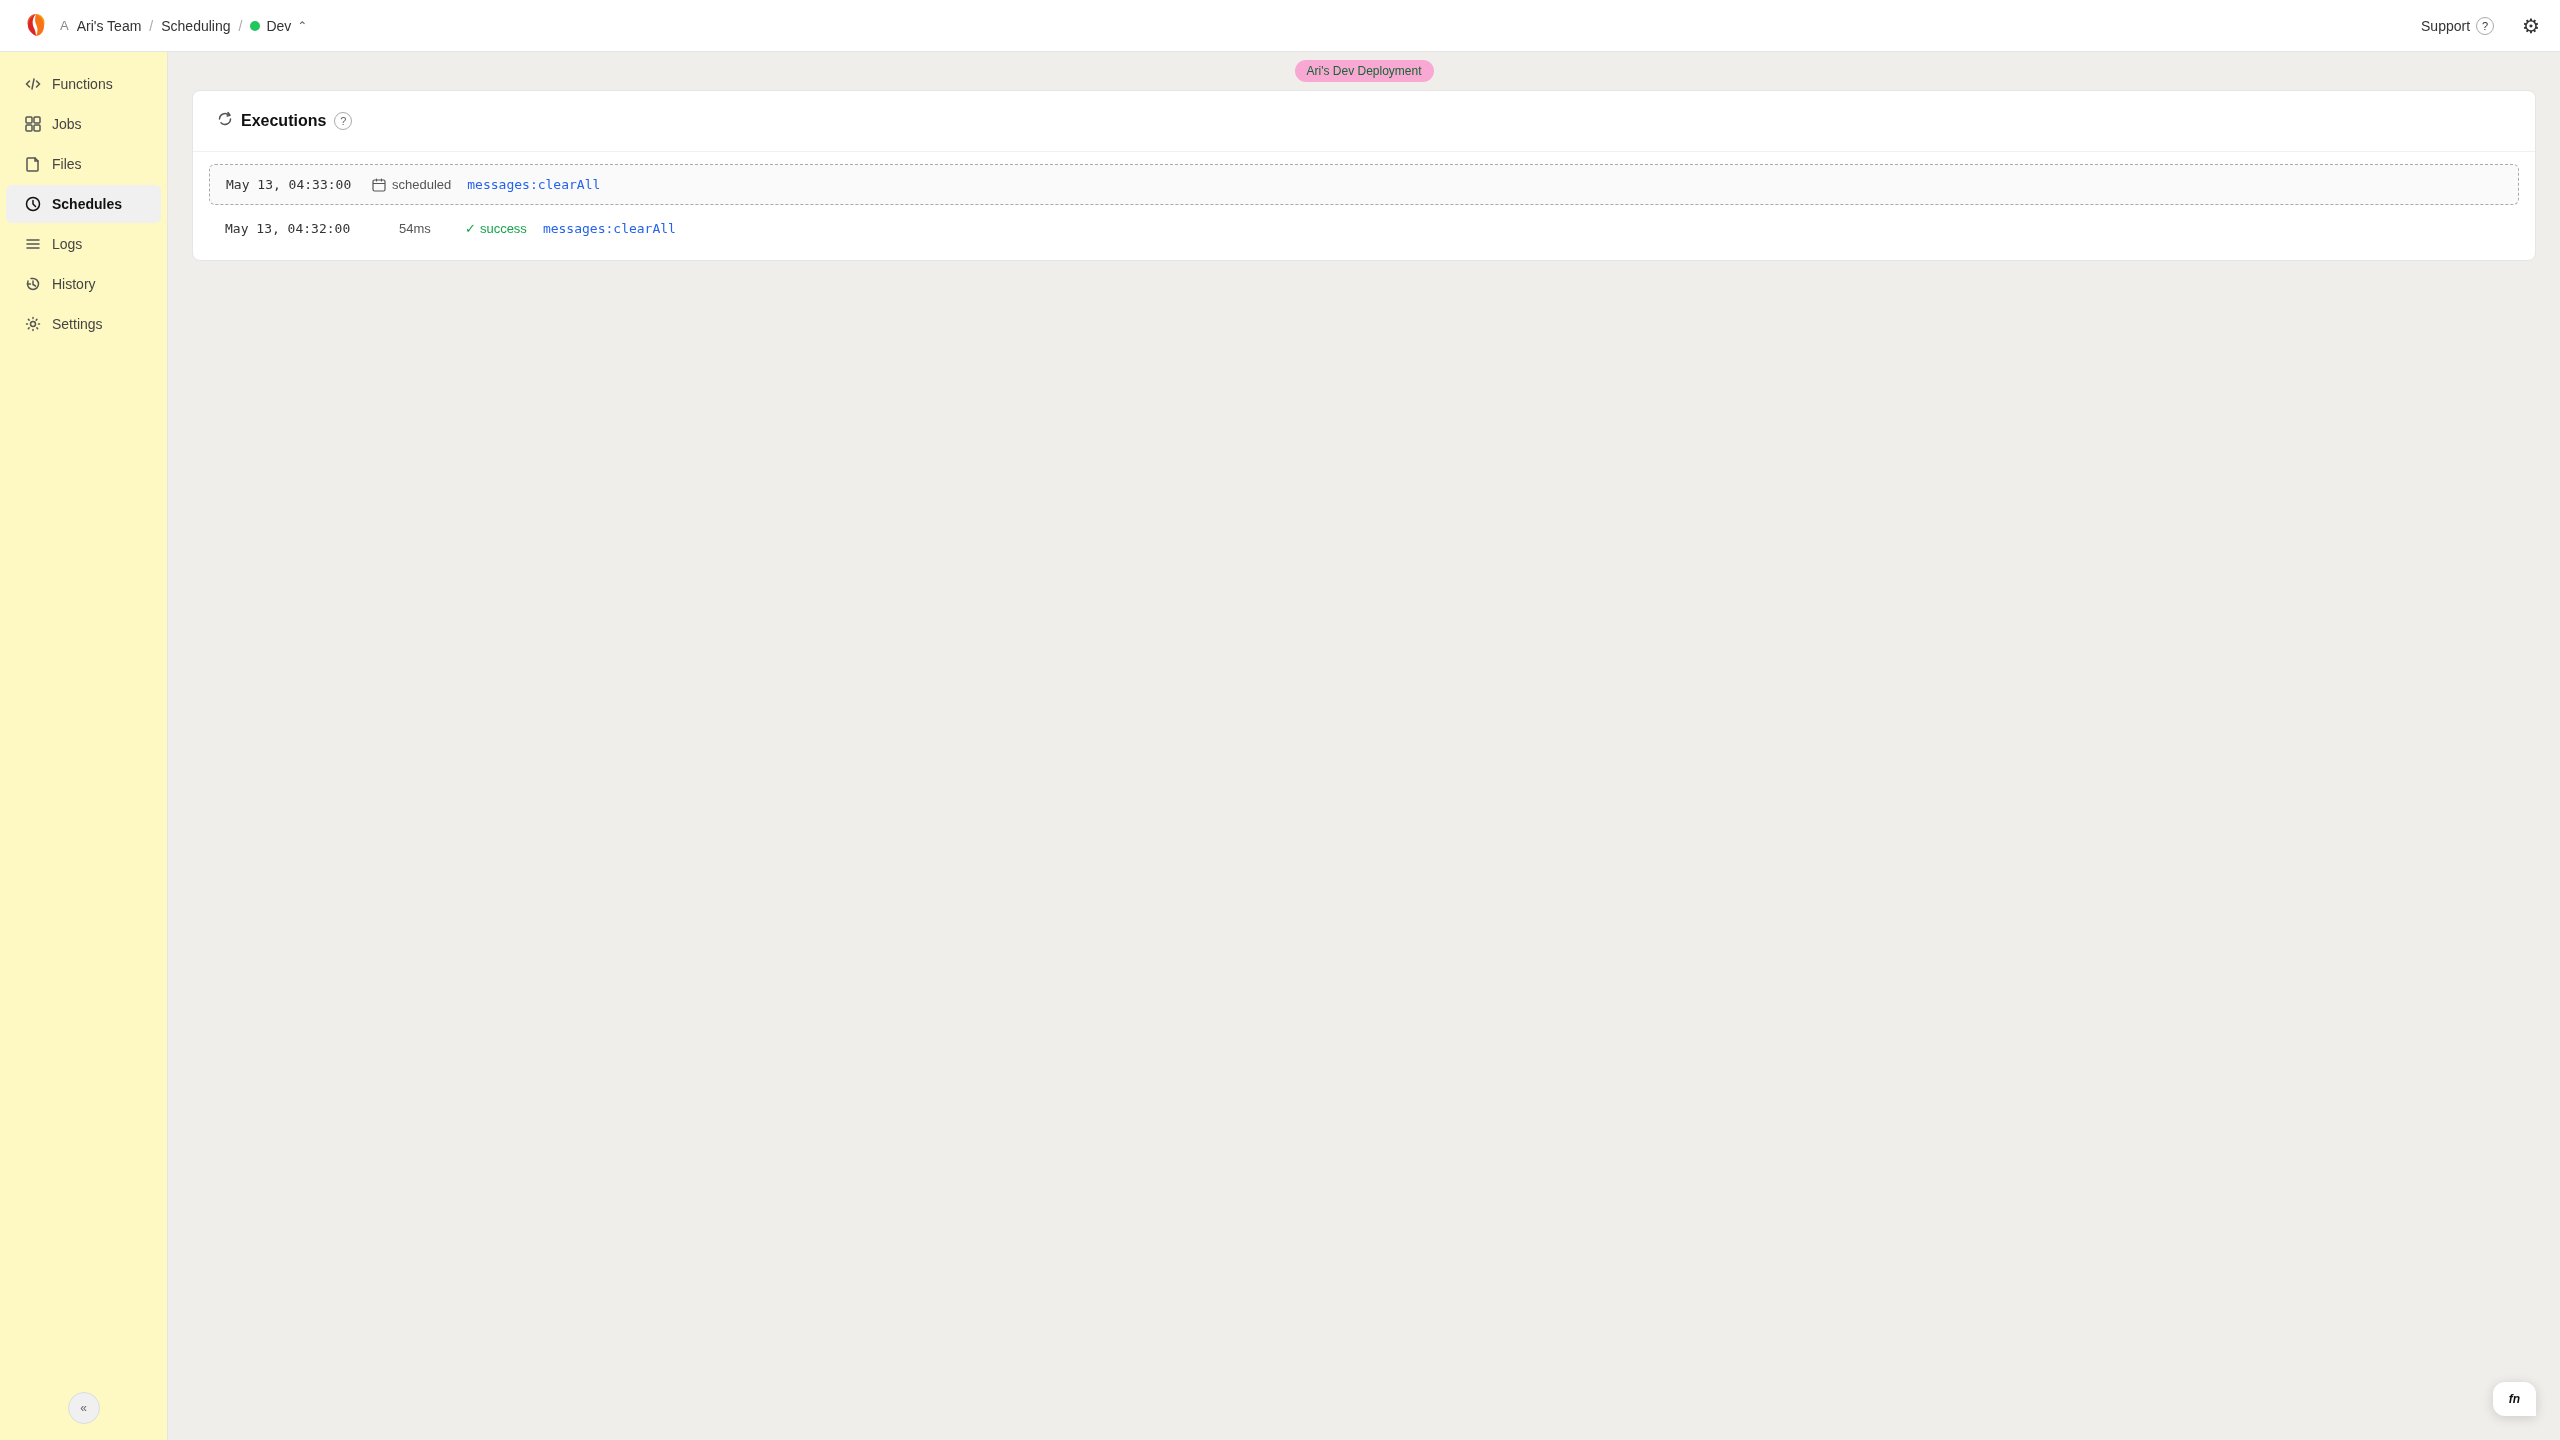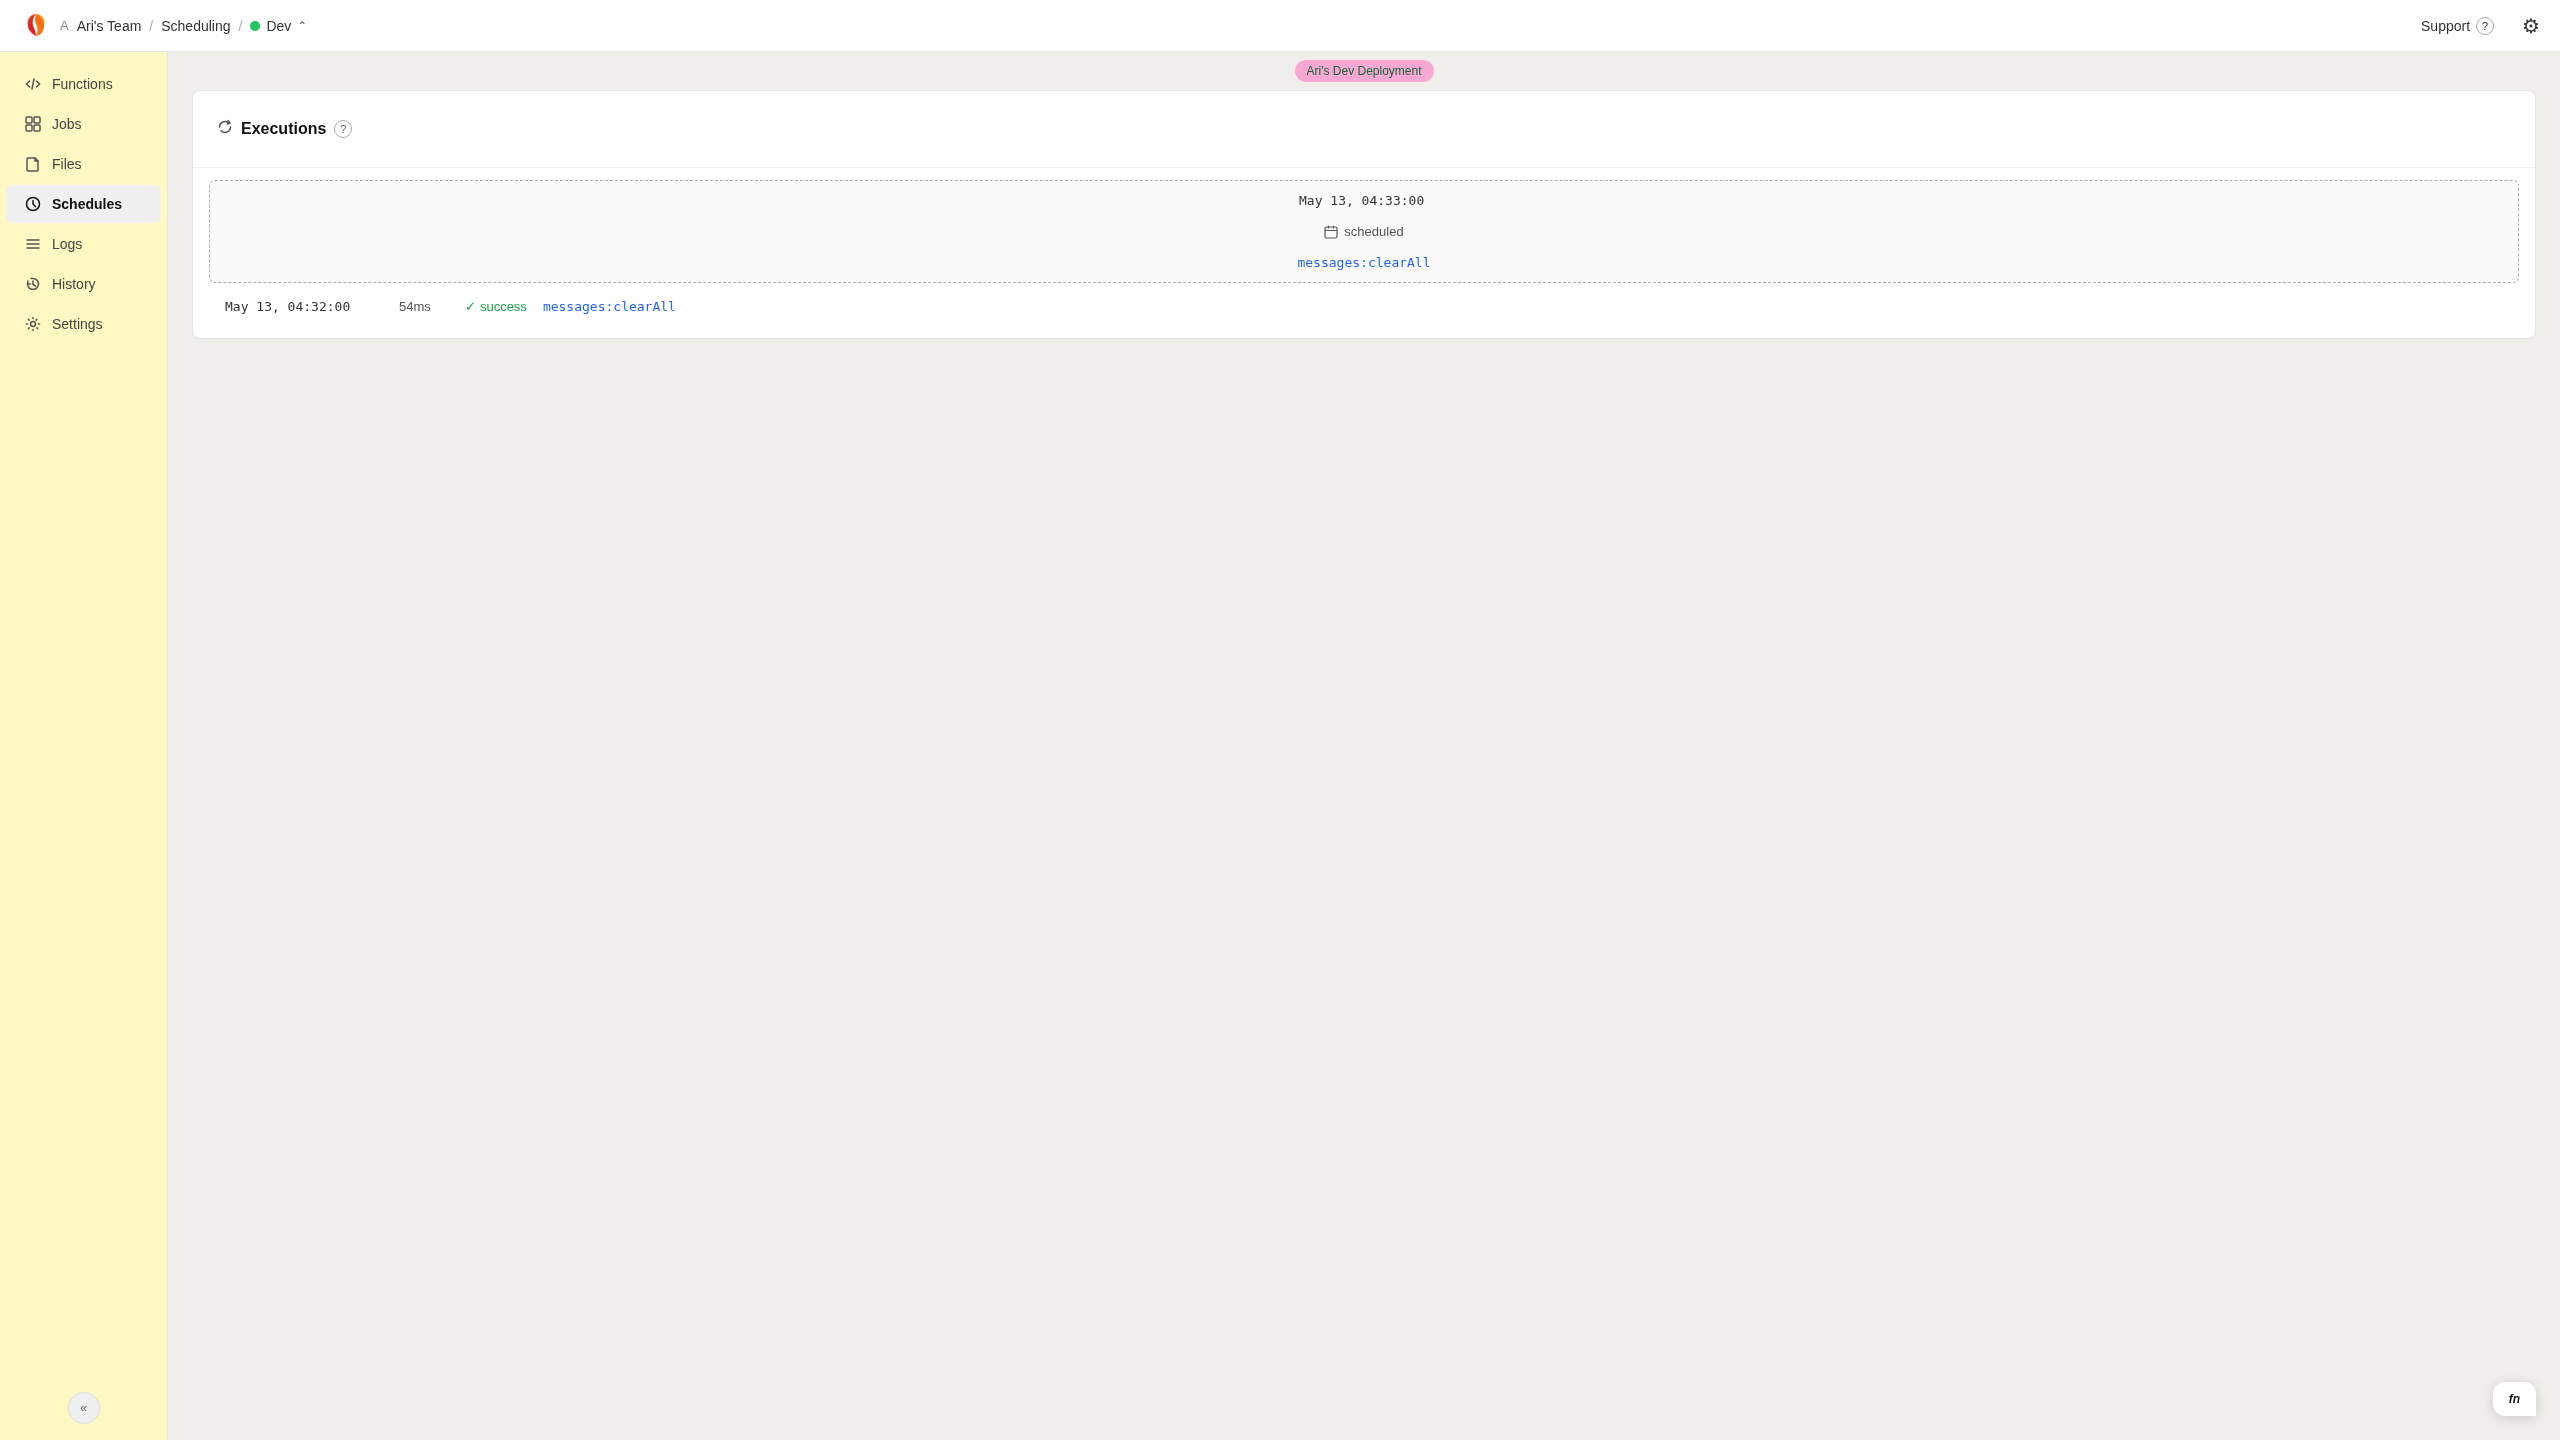--- a/index.html
+++ b/index.html
@@ -93,39 +93,39 @@
     
     .card {
       background: #fff; border-radius: 8px;
       border: 1px solid #e5e5e5;
       overflow: hidden;
     }
 
     
     .executions-header {
       display: flex; align-items: center; gap: 8px;
-      padding: 28px 24px; border-bottom: 1px solid #f0f0f0;
+      padding: 20px 24px; border-bottom: 1px solid #f0f0f0;
     }
     .executions-icon { font-size: 16px; color: #555; }
     .executions-title { font-size: 16px; font-weight: 600; color: #111; }
     .help-icon {
       width: 18px; height: 18px; border-radius: 50%; border: 1px solid #aaa;
       display: flex; align-items: center; justify-content: center;
       font-size: 11px; color: #666; cursor: pointer;
     }
 
     
     .executions-list { padding: 12px 16px; display: flex; flex-direction: column; gap: 4px; }
 
     .execution-row {
       display: flex; align-items: center; gap: 16px;
       padding: 12px 16px; border-radius: 6px; font-size: 13px;
     }
     .execution-row.scheduled {
-      border: 1.5px dashed #aaa; background: #fafafa; flex-direction: column;
+      border: 1.5px dashed #aaa; background: #fafafa;
     }
     .execution-row.success {
       background: transparent;
     }
 
     .exec-time { color: #333; font-weight: 500; min-width: 130px; font-family: monospace; font-size: 13px; }
     .exec-duration { color: #555; min-width: 50px; margin-left: 28px; }
     .exec-status { display: flex; align-items: center; gap: 4px; }
     .exec-status.scheduled-status { color: #555; display: flex; align-items: center; gap: 6px; }
     .exec-status.success-status { color: #16a34a; display: flex; align-items: center; gap: 4px; }

